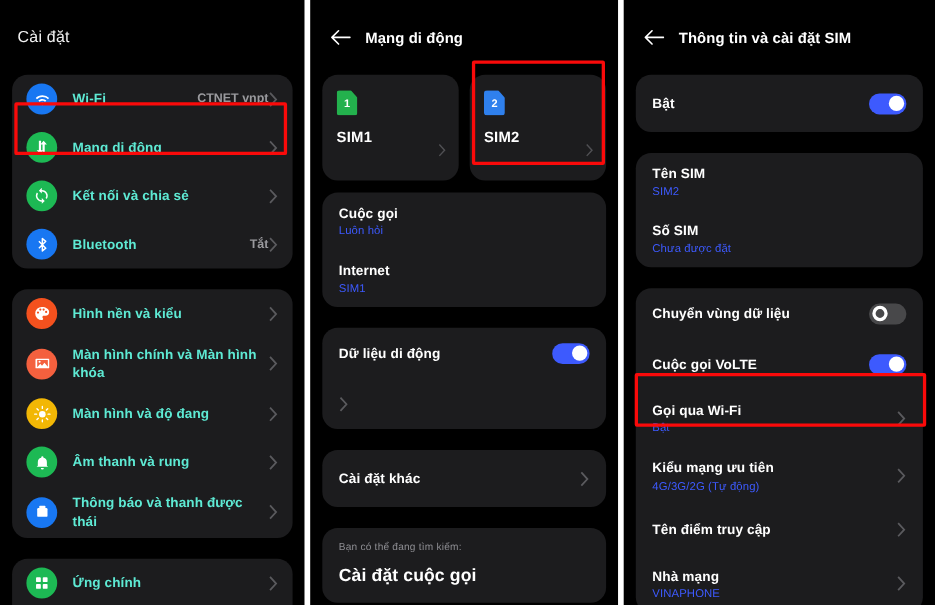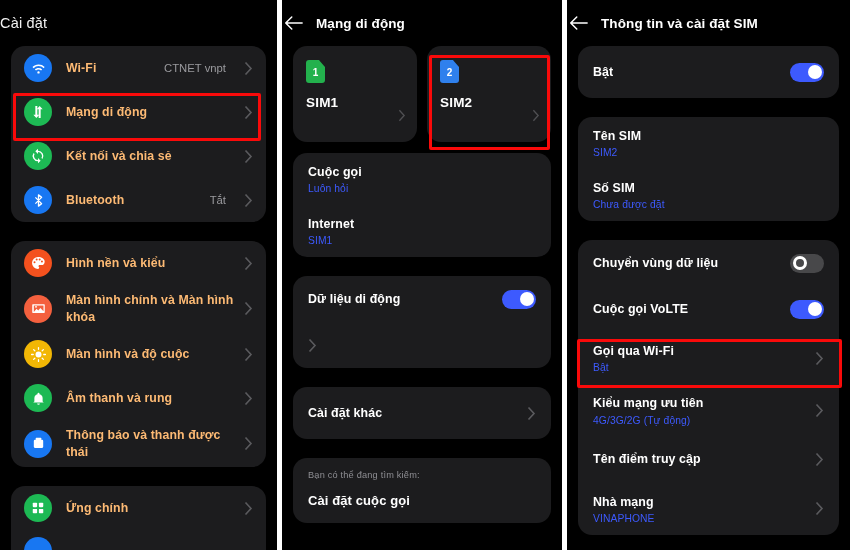--- a/index.html
+++ b/index.html
@@ -21,24 +21,24 @@
     background: #000000;
     overflow: hidden;
   }
   .panel.p1 { width: 277px; }
   .panel.sep { width: 5px; background: #ffffff; }
   .panel.p2 { width: 280px; }
   .panel.p3 { width: 283px; }
 
   
   .hdr {
-    height: 46px;
+    height: 68px;
     display: flex;
     align-items: center;
-    padding: 0 0;
+    padding: 0 16px;
     color: #ffffff;
   }
   .hdr-title-plain {
     font-size: 14.5px;
     font-weight: 400;
     letter-spacing: .2px;
     color: #f2f2f2;
   }
   .back-arrow {
     width: 22px; height: 22px;
@@ -72,32 +72,32 @@
   .row .ic {
     width: 28px; height: 28px;
     border-radius: 50%;
     flex: 0 0 auto;
     margin-right: 14px;
     display: flex; align-items: center; justify-content: center;
   }
   .row .ic svg { display:block; }
   .row .lbl {
     flex: 1 1 auto;
-    color: #fdba74;
+    color: #5eead4;
     font-size: 12.3px;
     font-weight: 700;
     line-height: 1.35;
     letter-spacing: .1px;
   }
   .row .val {
     color: #9a9a9e;
     font-size: 11.3px;
-    font-weight: 400;
+    font-weight: 700;
     margin-left: 8px;
-    margin-right: 18px;
+    margin-right: 0;
     white-space: nowrap;
   }
   .chev {
     flex: 0 0 auto;
     width: 9px; height: 15px;
     opacity: .55;
   }
   .chev svg { display:block; }
 
   
@@ -195,21 +195,21 @@
   
   .hint-card { padding: 12px 15px 15px 15px; }
   .hint-t {
     color: #8e8e93;
     font-size: 9.2px;
     font-weight: 400;
     letter-spacing: .2px;
   }
   .hint-v {
     color: #ffffff;
-    font-size: 13px;
+    font-size: 16px;
     font-weight: 700;
     margin-top: 13px;
     letter-spacing: .1px;
   }
 
   
   .hl {
     position: absolute;
     border: 3px solid #fa0a0a;
     border-radius: 2px;
@@ -332,21 +332,21 @@
 
       <div class="row">
         <span class="ic" style="background:#f2b705">
           <svg width="17" height="17" viewBox="0 0 24 24" fill="#fff">
               <circle cx="12" cy="12" r="4.2"></circle>
               <g stroke="#fff" stroke-width="1.8" stroke-linecap="round">
                 <path d="M12 2.2v2.4M12 19.4v2.4M2.2 12h2.4M19.4 12h2.4M5.1 5.1l1.7 1.7M17.2 17.2l1.7 1.7M18.9 5.1l-1.7 1.7M6.8 17.2l-1.7 1.7"></path>
               </g>
             </svg>
         </span>
-        <span class="lbl">Màn hình và độ cuộc</span>
+        <span class="lbl">Màn hình và độ đang</span>
         <span class="chev">
             <svg width="9" height="15" viewBox="0 0 9 15" fill="none" stroke="#8e8e93" stroke-width="1.6">
               <path d="M1.5 1.5 7 7.5 1.5 13.5"></path>
             </svg>
           </span>
       </div>
 
       <div class="row">
         <span class="ic" style="background:#1db954">
           <svg width="15" height="15" viewBox="0 0 24 24" fill="#fff">

